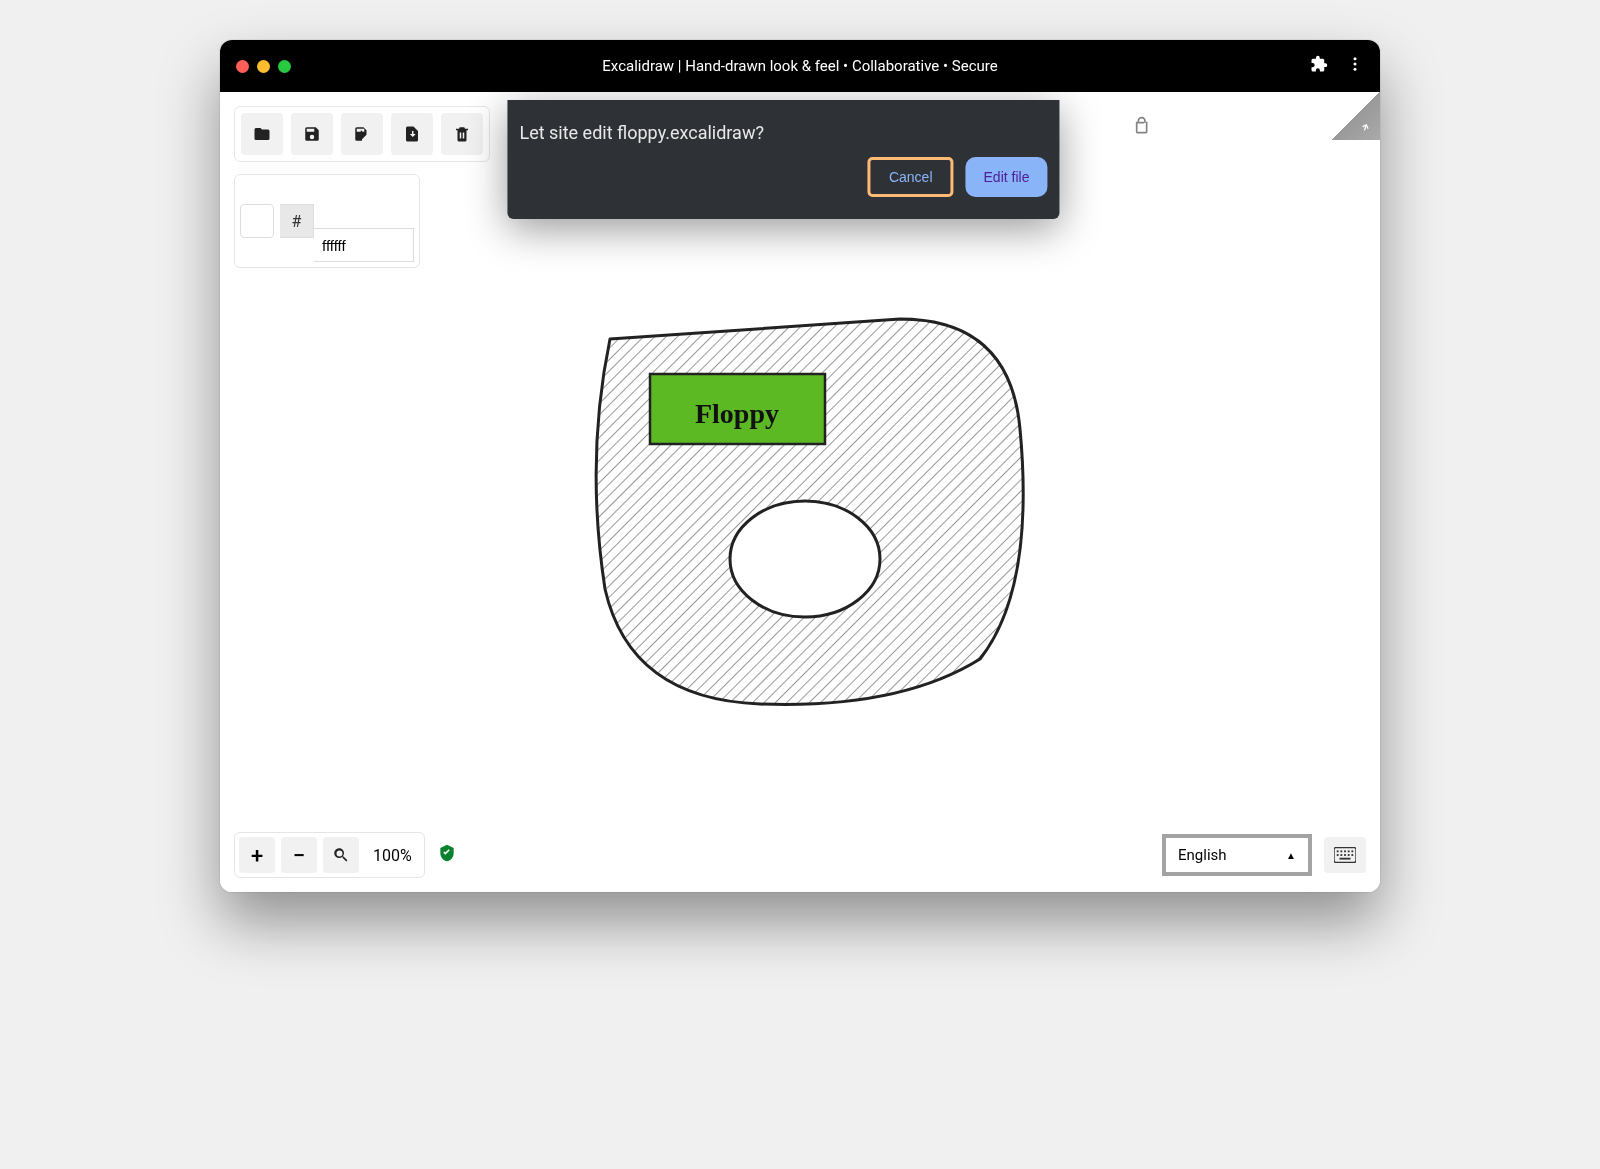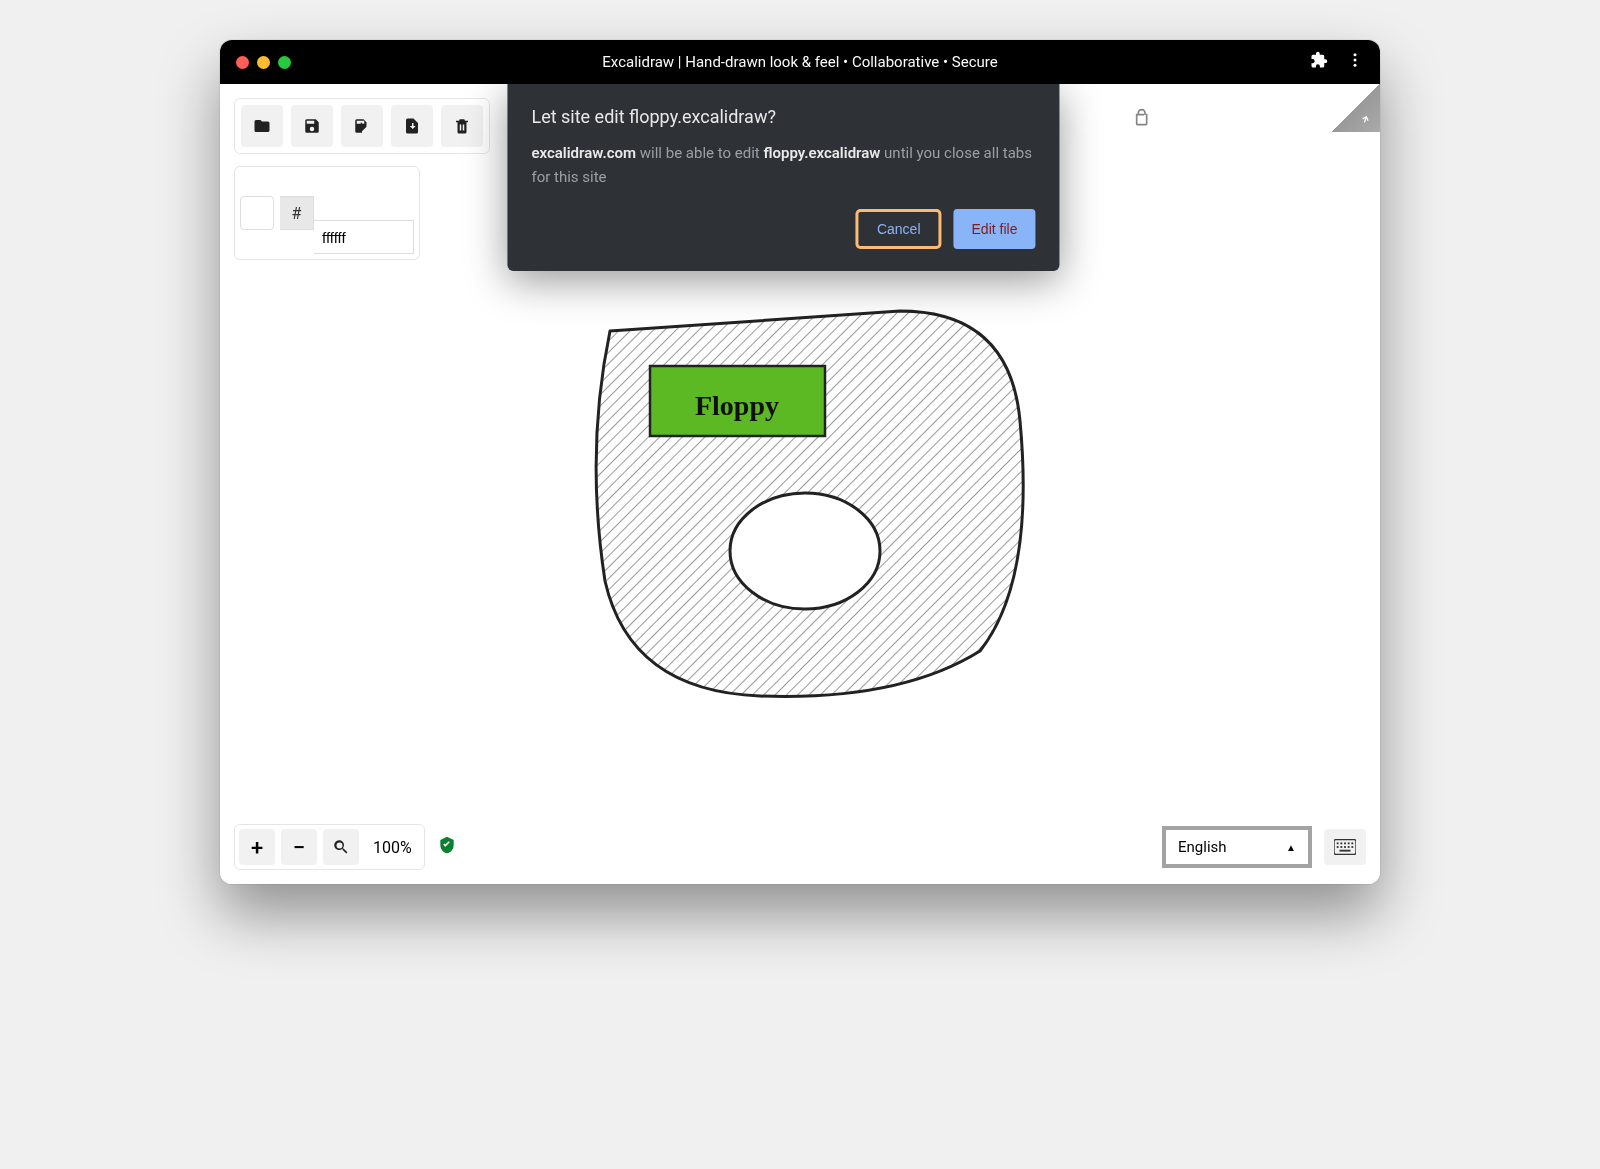--- a/index.html
+++ b/index.html
@@ -15,21 +15,21 @@
   .window {
     width: 1160px;
     background: #fff;
     border-radius: 12px;
     overflow: hidden;
     box-shadow: 0 30px 60px rgba(0,0,0,0.4), 0 0 0 1px rgba(0,0,0,0.05);
     position: relative;
   }
   .titlebar {
     background: #000;
-    height: 44px;
+    height: 52px;
     display: flex;
     align-items: center;
     padding: 0 16px;
     position: relative;
   }
   .traffic-lights { display: flex; gap: 8px; }
   .traffic-lights span {
     width: 13px; height: 13px; border-radius: 50%;
   }
   .tl-red { background: #ff5f57; }
@@ -129,50 +129,50 @@
   .corner-fold svg {
     position: absolute;
     bottom: 6px; right: 6px;
     width: 16px; height: 16px; fill: #fff;
     transform: rotate(20deg);
   }
 
   
   .dialog {
     position: absolute;
-    top: 0;
+    top: 8px;
     left: 50%;
     transform: translateX(-53%);
     width: 552px;
     background: #2e3135;
     color: #e8e8e8;
-    padding: 22px 24px;
+    padding: 22px 12px;
     border-radius: 0 0 6px 6px;
     box-shadow: 0 10px 40px rgba(0,0,0,0.4);
     z-index: 20;
   }
   .dialog-title { font-size: 18px; font-weight: 400; margin-bottom: 14px; }
   .dialog-body { font-size: 15px; color: #9aa0a6; line-height: 1.6; margin-bottom: 20px; }
   .dialog-body b { color: #e8e8e8; font-weight: 600; }
   .dialog-actions { display: flex; justify-content: flex-end; gap: 12px; }
   .btn-ghost {
     background: transparent;
     border: 3px solid #fdba74;
     color: #8ab4f8;
     padding: 9px 18px;
     border-radius: 5px;
     font-size: 14px;
     cursor: pointer;
   }
   .btn-primary {
     background: #8ab4f8;
     border: none;
-    color: #7f1d1d;
+    color: #4c1d95;
     padding: 9px 18px;
-    border-radius: 4px;
+    border-radius: 10px;
     font-size: 14px;
     cursor: pointer;
     font-weight: 500;
   }
 
   
   .canvas-drawing {
     position: absolute;
     top: 217px;
     left: 360px;
@@ -311,23 +311,20 @@
     </div>
 
     <div class="corner-fold">
       <svg viewBox="0 0 24 24">
           <path d="M7 14l5-5 5 5-1.5 1.5L13 12v7h-2v-7l-2.5 3.5z"></path>
         </svg>
     </div>
 
     <div class="dialog">
       <div class="dialog-title">Let site edit floppy.excalidraw?</div>
-      <div class="dialog-body">
-        <b>excalidraw.com</b><span> will be able to edit </span><b>floppy.excalidraw</b><span> until you close all tabs for this site</span>
-      </div>
       <div class="dialog-actions">
         <button class="btn-ghost">Cancel</button>
         <button class="btn-primary">Edit file</button>
       </div>
     </div>
 
     <div class="canvas-drawing">
       <svg viewBox="0 0 460 400" width="460" height="400">
         <defs>
           <pattern id="hatch" patternUnits="userSpaceOnUse" width="8" height="8" patternTransform="rotate(45)">

